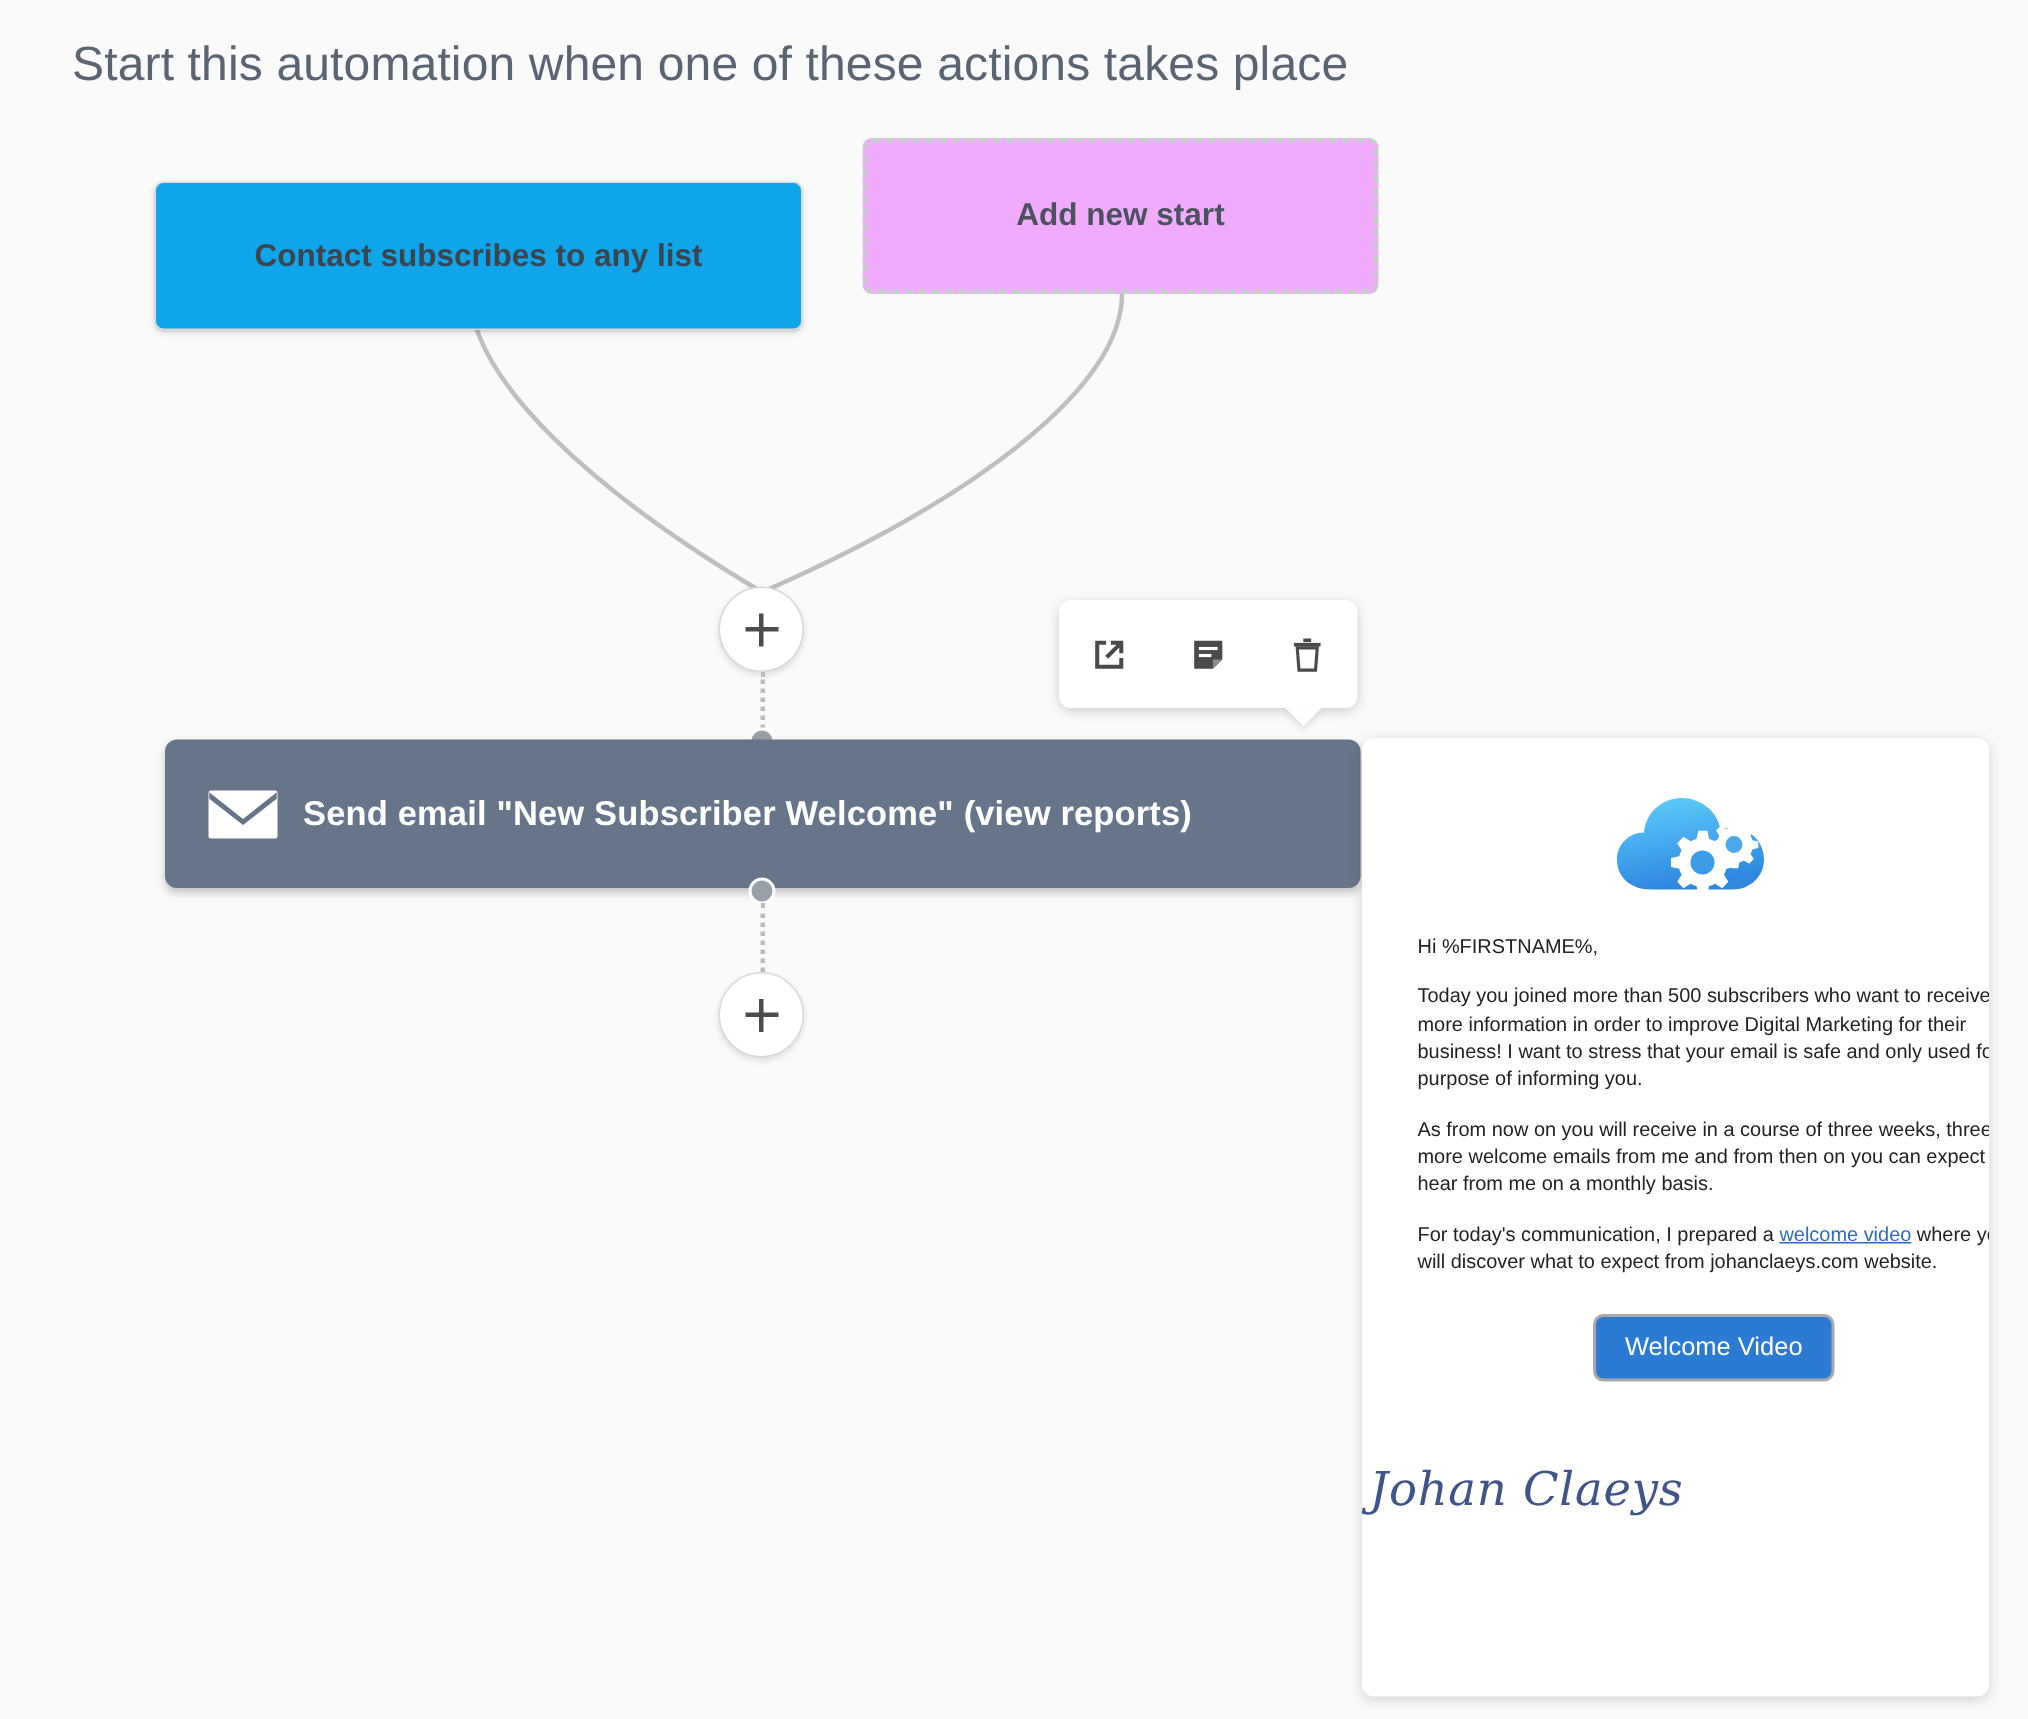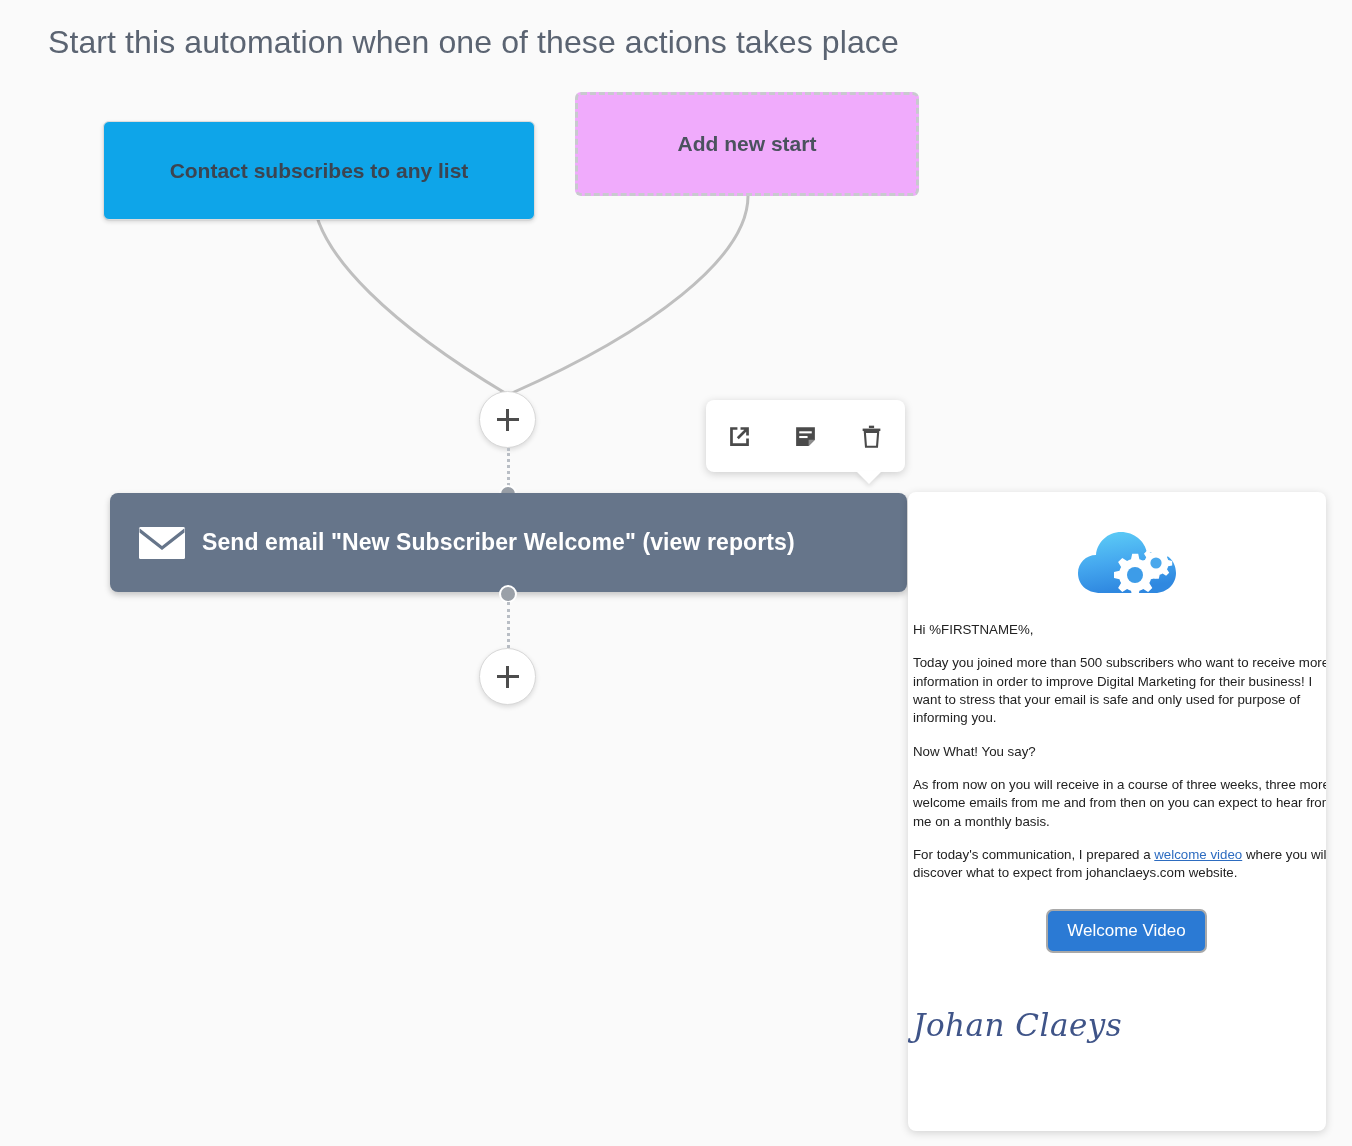--- a/index.html
+++ b/index.html
@@ -231,20 +231,21 @@
     text-align: center;
     padding-top: 33px;
     padding-bottom: 14px;
   }
   .email-text {
     font-family: "Liberation Sans", sans-serif;
     font-size: 13.3px;
     line-height: 1.38;
     color: #222222;
     padding: 0 6px;
+    margin-left: 32px;
   }
   .email-text p {
     margin: 0 0 15px 0;
   }
   .email-text a.inline-link {
     color: #2d6cc0;
     text-decoration: underline;
   }
   .cta-wrap {
     text-align: center;
@@ -372,21 +373,20 @@
                    l-0.9 4 h-4.4 l-0.9 -4 a9 9 0 0 1 -2.9 -1.2 l-3.5 2.2 l-3.1 -3.1
                    l2.2 -3.5 a9 9 0 0 1 -1.2 -2.9 l-4 -0.9 Z"></path>
         </g>
         <circle cx="81" cy="38" r="5.6" fill="#4aa8ec"></circle>
       </svg>
     </div>
 
     <div class="email-text">
       <p>Hi %FIRSTNAME%,</p>
       <p>Today you joined more than 500 subscribers who want to receive more information in order to improve Digital Marketing for their business! I want to stress that your email is safe and only used for purpose of informing you.</p>
-      <p>Now What! You say?</p>
       <p>As from now on you will receive in a course of three weeks, three more welcome emails from me and from then on you can expect to hear from me on a monthly basis.</p>
       <p><span>For today's communication, I prepared a </span><a class="inline-link" href="#">welcome video</a><span> where you will discover what to expect from johanclaeys.com website.</span></p>
 
       <div class="cta-wrap">
         <span class="cta-button">Welcome Video</span>
       </div>
 
     </div>
 
     <div class="signature">Johan Claeys</div>

